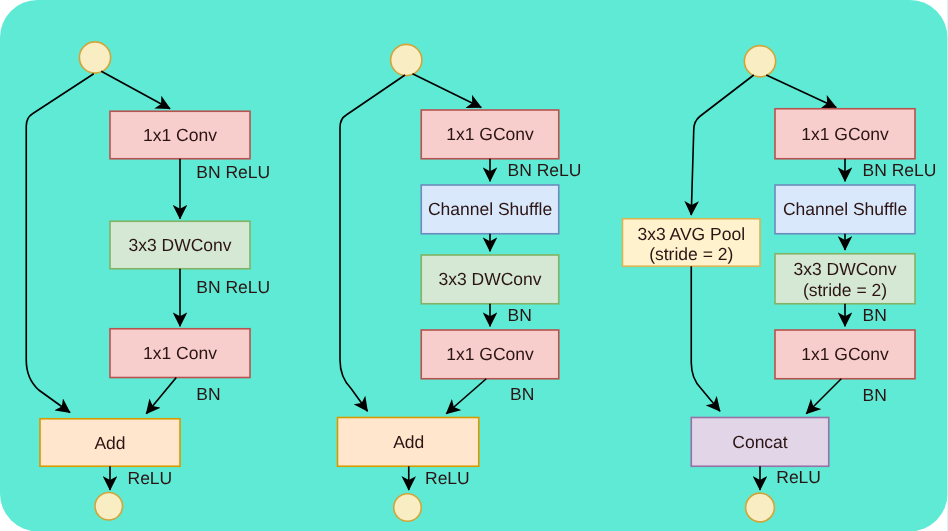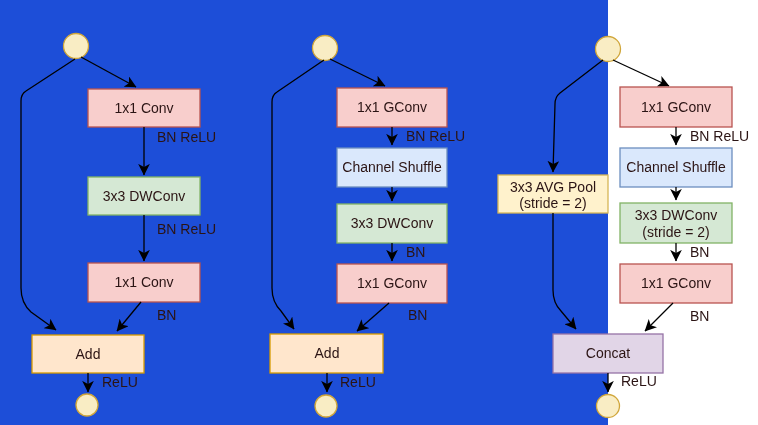--- a/index.html
+++ b/index.html
@@ -1,16 +1,16 @@
 <!DOCTYPE html>
 <html><head>
 <meta charset="utf-8">
 <style>
   html, body { margin: 0; padding: 0; background: #ffffff; }
-  .stage { width: 608px; height: 425px; position: relative; background: #1d4ed8; }
+  .stage { width: 758px; height: 425px; position: relative; background: #5eead4; border-radius: 30px; }
   svg { display: block; }
   .box { stroke-width: 1.3; }
   .node { stroke-width: 1.3; }
   .edge { fill: none; stroke: #000000; stroke-width: 1.3; }
   .lbl {
     font-family: "Liberation Sans", sans-serif;
     font-size: 14px;
     text-anchor: middle;
   }
   .edge-lbl {

